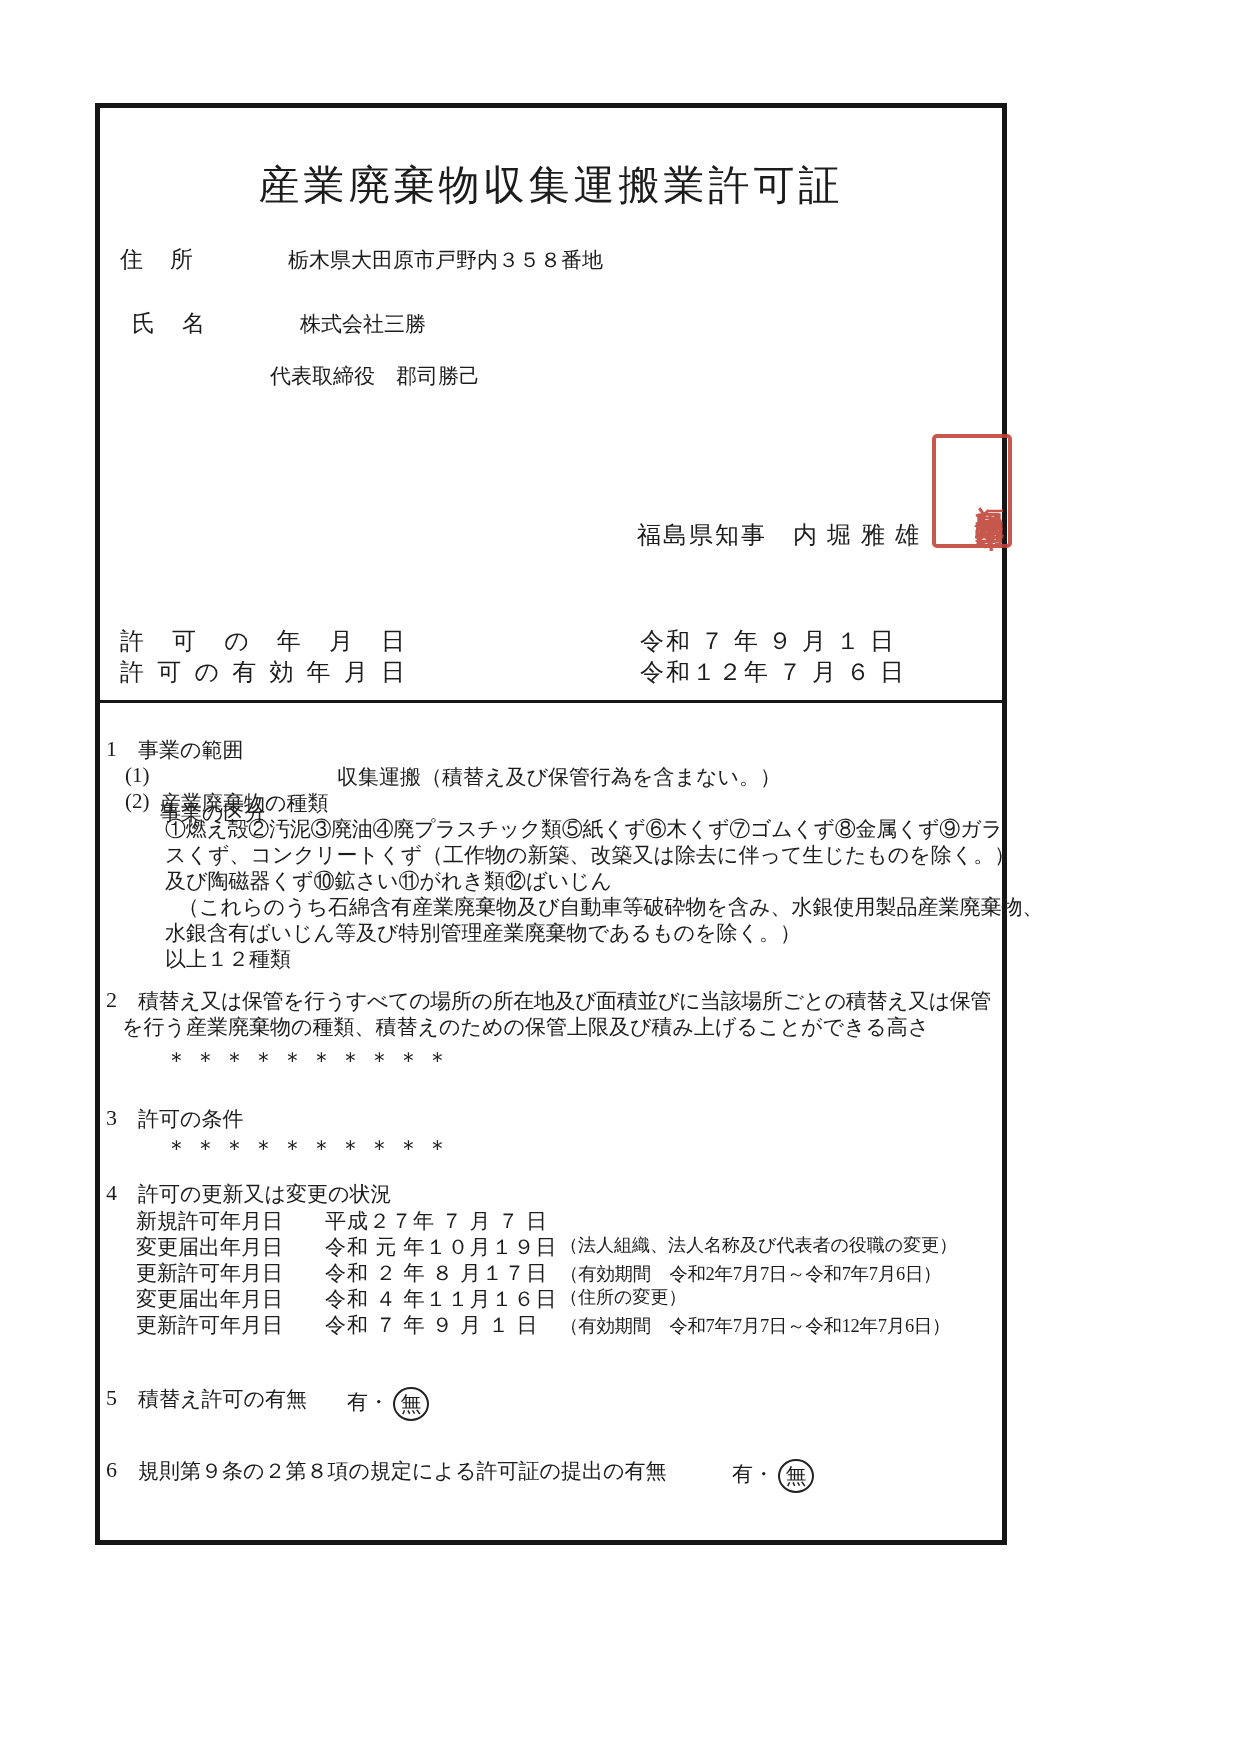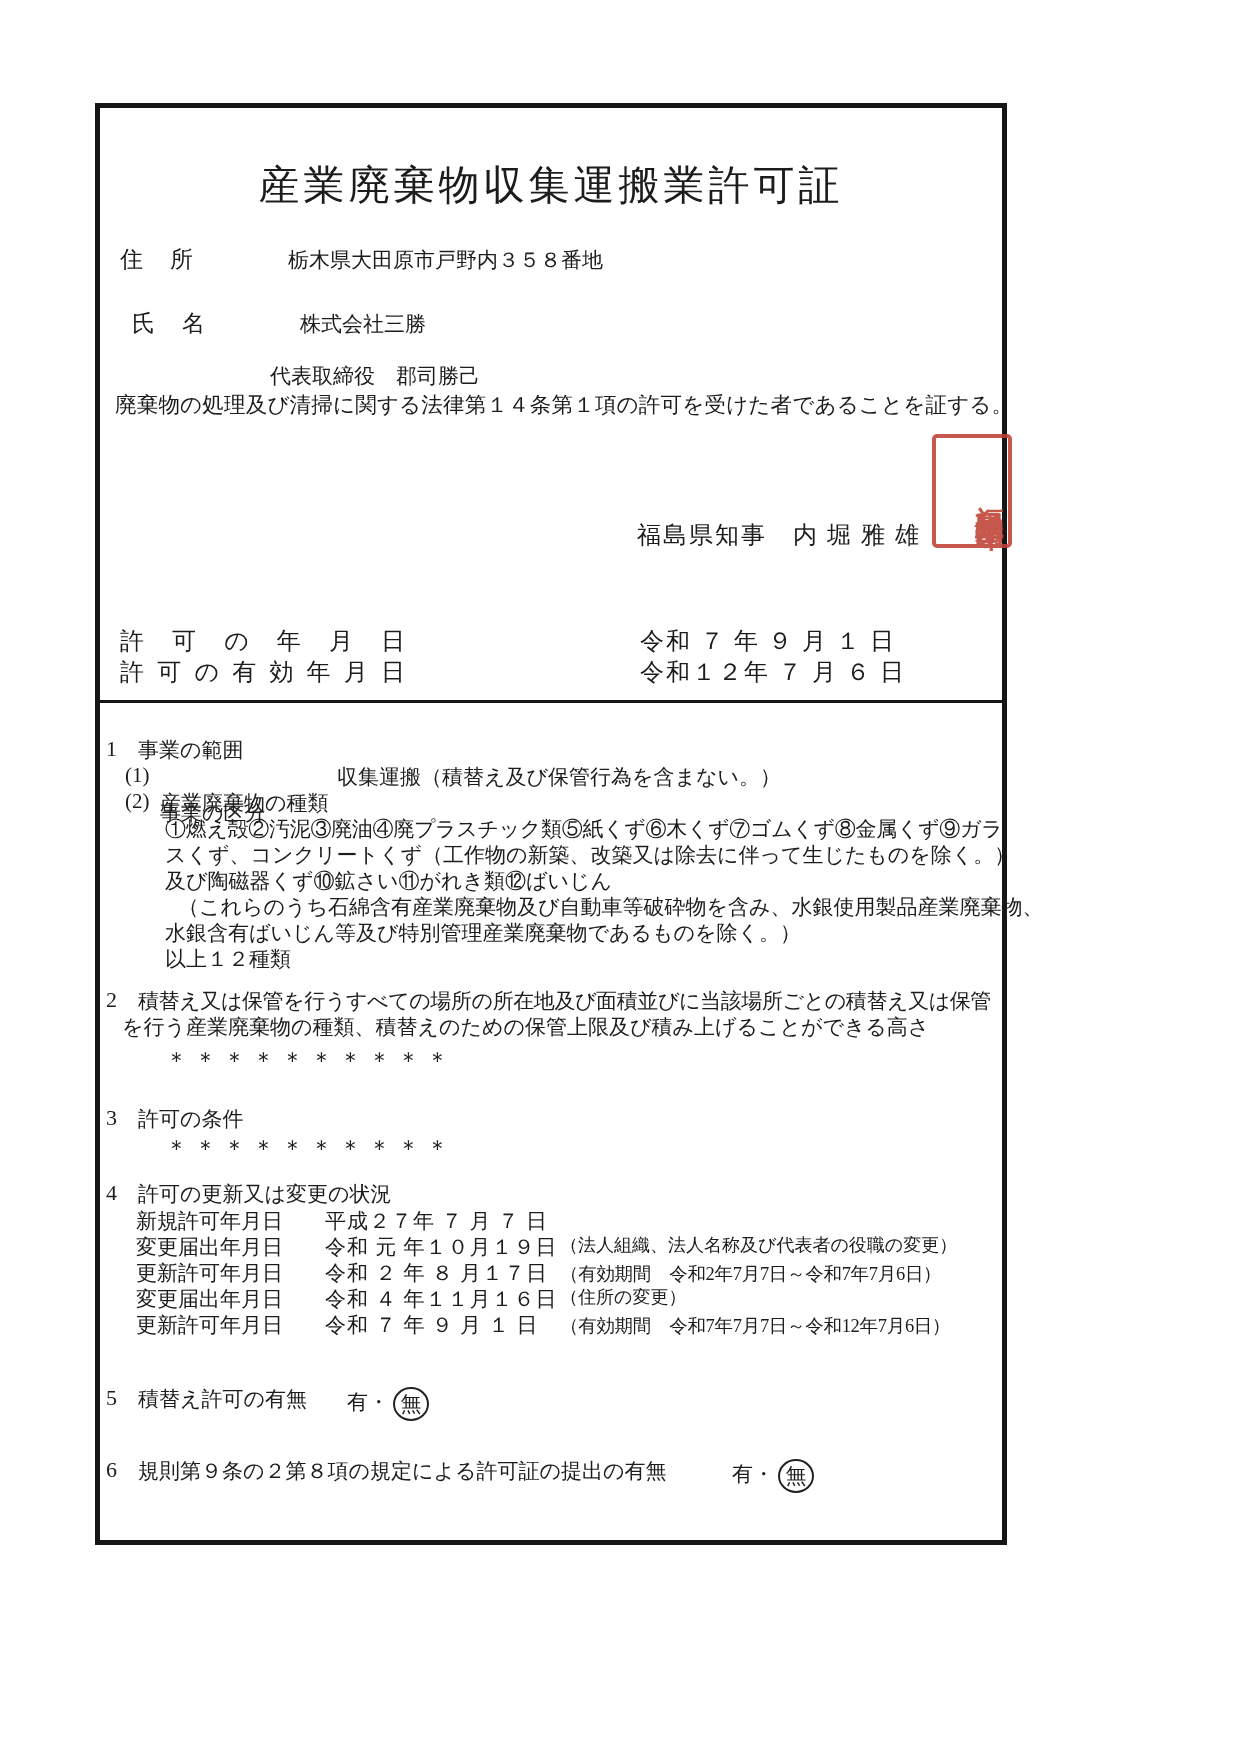--- a/index.html
+++ b/index.html
@@ -78,21 +78,20 @@
       <span class="fs">栃木県大田原市戸野内３５８番地</span>
     </div>
 
     <div class="abs" style="top:200px;left:20px;margin-left:12px;">
       <span class="lg field-label">氏　名</span>
       <span style="display:inline-block;width:85px;"></span>
       <span class="fs">株式会社三勝</span>
     </div>
     <div class="abs fs" style="top:212px;left:170px;margin-top:42px;">代表取締役　郡司勝己</div>
 
-    <div class="abs cert">廃棄物の処理及び清掃に関する法律第１４条第１項の許可を受けた者であることを証する。</div>
 
     <div class="abs issuer">福島県知事　内 堀 雅 雄</div>
     <div class="abs seal">福島県知事印</div>
 
     <div class="abs" style="top:517px;left:0;">
       <span class="abs date-label" style="top:0;">許可の年月日</span>
       <span class="abs date-value" style="top:0;">令和 ７ 年 ９ 月 １ 日</span>
     </div>
     <div class="abs" style="top:548px;left:0;">
       <span class="abs date-label" style="top:0;">許可の有効年月日</span>

